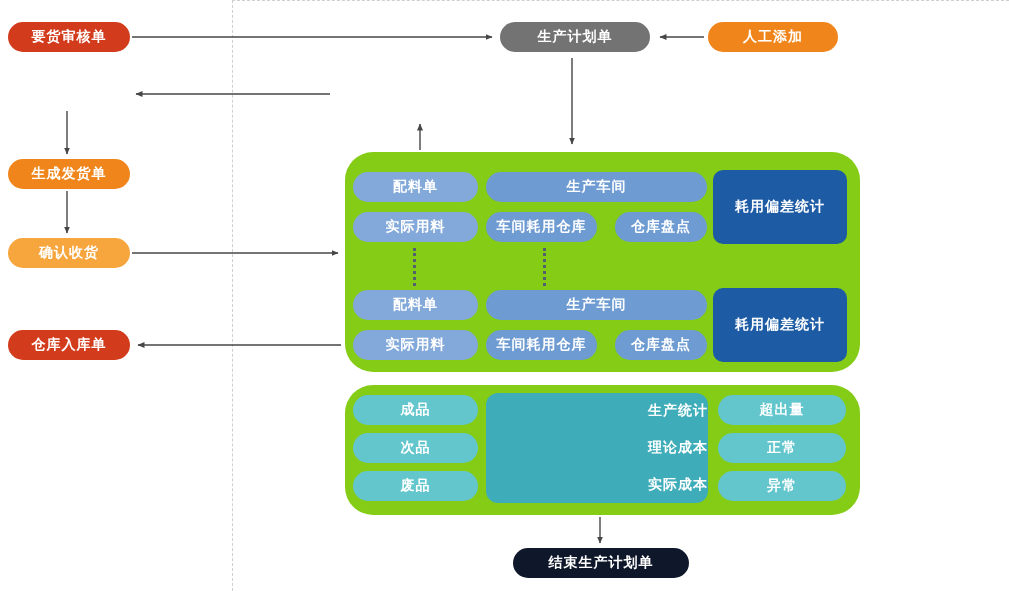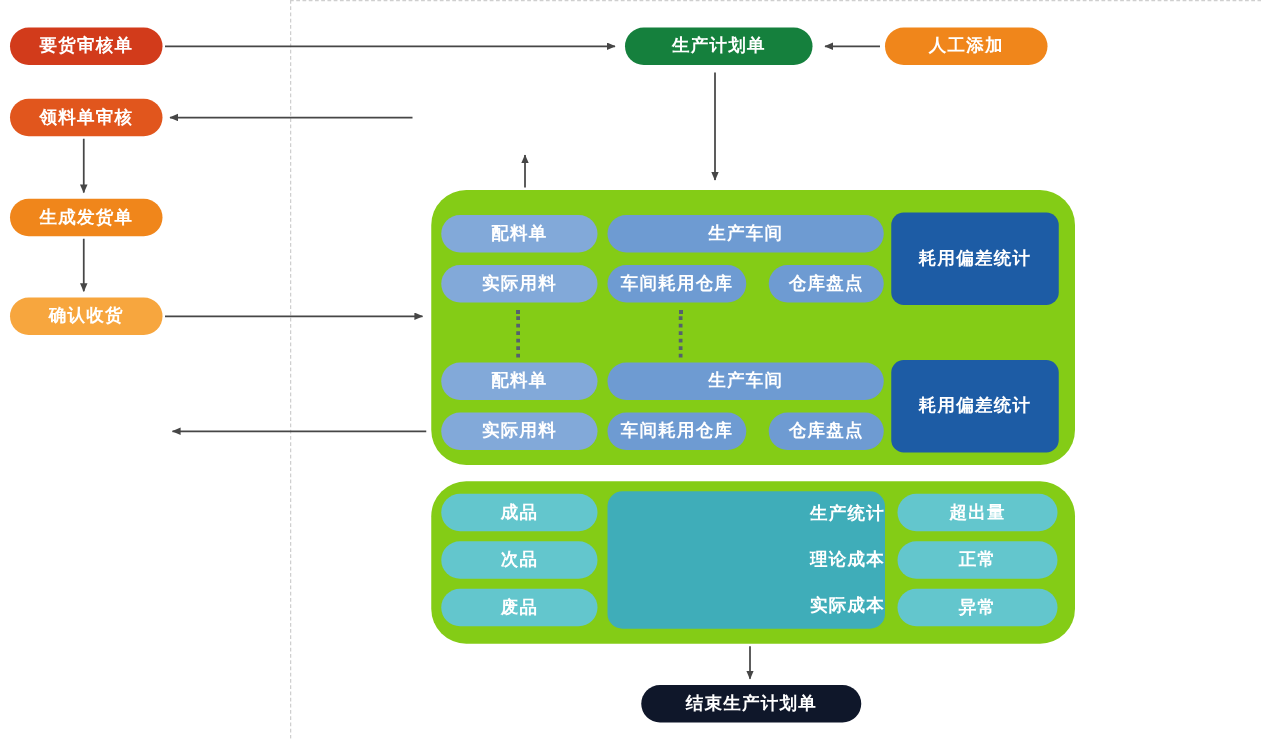--- a/index.html
+++ b/index.html
@@ -12,21 +12,21 @@
     border-radius:999px; text-align:center; box-sizing:border-box;
   }
   .multiline { white-space:pre-line; line-height:1.45; border-radius:24px; }
 
   .panel { position:absolute; background:#84cc16; border-radius:28px; }
 
   .c-red      { background:#d23b1b; }
   .c-dkorange { background:#e1561d; }
   .c-orange   { background:#f0861b; }
   .c-ltorange { background:#f7a63e;font-family:Liberation Serif, serif; }
-  .c-salmon   { background:#15803d; }
+  .c-salmon   { background:#737373; }
   .c-sumred   { background:#e14e20; }
   .c-blue     { background:#82a9d9; }
   .c-bluewide { background:#6e9bd2; }
   .c-dkblue   { background:#1d5ca5; border-radius:10px; }
   .c-teal     { background:#63c6cd; }
   .c-tealbox  { background:#3fadb9; border-radius:12px; }
   .c-end      { background:#0f172a; }
 
   .divider-v { position:absolute; left:232px; top:0; height:591px; width:0;
                border-left:1px dashed #cfcfcf; }
@@ -61,23 +61,23 @@
     <line x1="420" y1="150" x2="420" y2="124" stroke="#464646" stroke-width="1.4" marker-end="url(#ah)"></line>
     <line x1="330" y1="94" x2="136" y2="94" stroke="#464646" stroke-width="1.4" marker-end="url(#ah)"></line>
     <line x1="67" y1="111" x2="67" y2="154" stroke="#464646" stroke-width="1.4" marker-end="url(#ah)"></line>
     <line x1="67" y1="191" x2="67" y2="233" stroke="#464646" stroke-width="1.4" marker-end="url(#ah)"></line>
     <line x1="132" y1="253" x2="338" y2="253" stroke="#464646" stroke-width="1.4" marker-end="url(#ah)"></line>
     <line x1="341" y1="345" x2="138" y2="345" stroke="#464646" stroke-width="1.4" marker-end="url(#ah)"></line>
     <line x1="600" y1="517" x2="600" y2="543" stroke="#464646" stroke-width="1.4" marker-end="url(#ah)"></line>
   </svg>
 
   <div class="pill c-red" style="left:8px; top:22px;  width:122px; height:30px;">要货审核单</div>
-  <div class="pill c-dkorange" style="left:8px; top:79px;  width:122px; height:30px;">领料单审核</div>
   <div class="pill c-orange" style="left:8px; top:159px; width:122px; height:30px;">生成发货单</div>
   <div class="pill c-ltorange" style="left:8px; top:238px; width:122px; height:30px;">确认收货</div>
+  <div class="pill c-red" style="left:8px; top:330px; width:122px; height:30px;">仓库入库单</div>
 
   <div class="pill c-salmon" style="left:500px; top:22px; width:150px; height:30px;">生产计划单</div>
   <div class="pill c-orange" style="left:708px; top:22px; width:130px; height:30px;">人工添加</div>
 
   <div class="panel" style="left:345px; top:152px; width:515px; height:220px;">
 
     <div class="pill c-blue" style="left:8px;   top:20px;  width:125px; height:30px;">配料单</div>
     <div class="pill c-bluewide" style="left:141px; top:20px;  width:221px; height:30px;">生产车间</div>
     <div class="pill c-blue" style="left:8px;   top:60px;  width:125px; height:30px;">实际用料</div>
     <div class="pill c-bluewide" style="left:141px; top:60px;  width:111px; height:30px;">车间耗用仓库</div>

